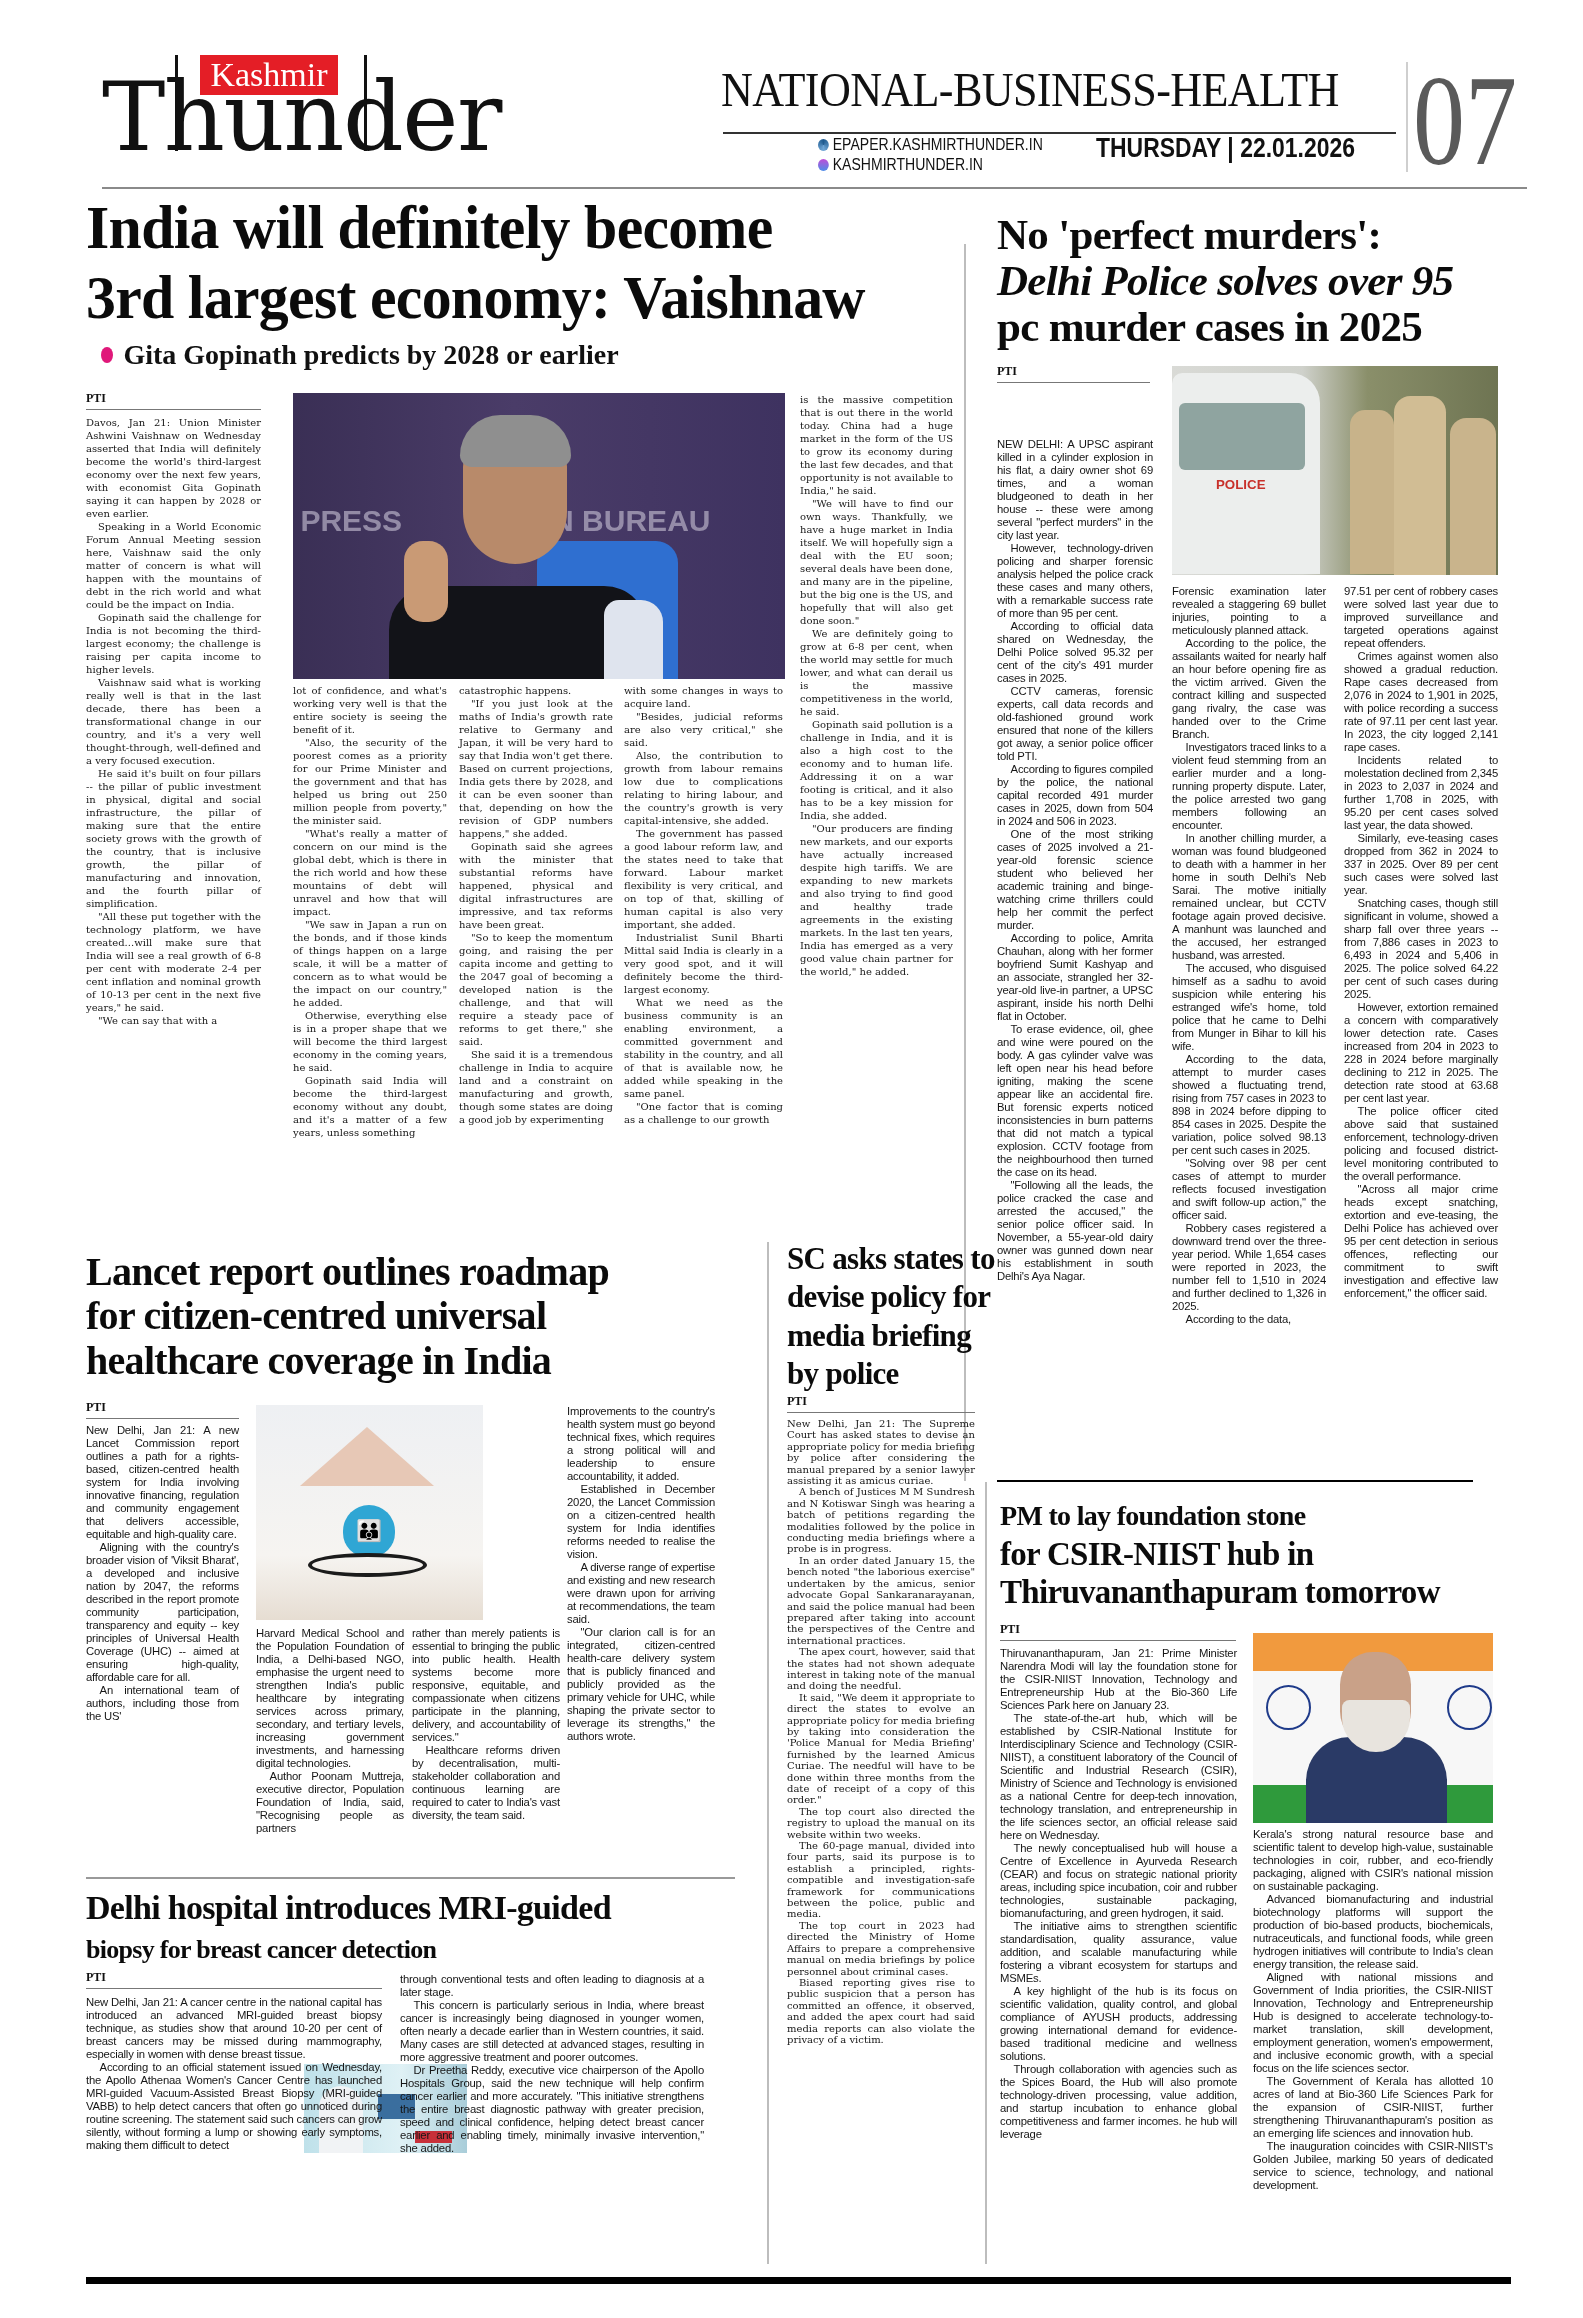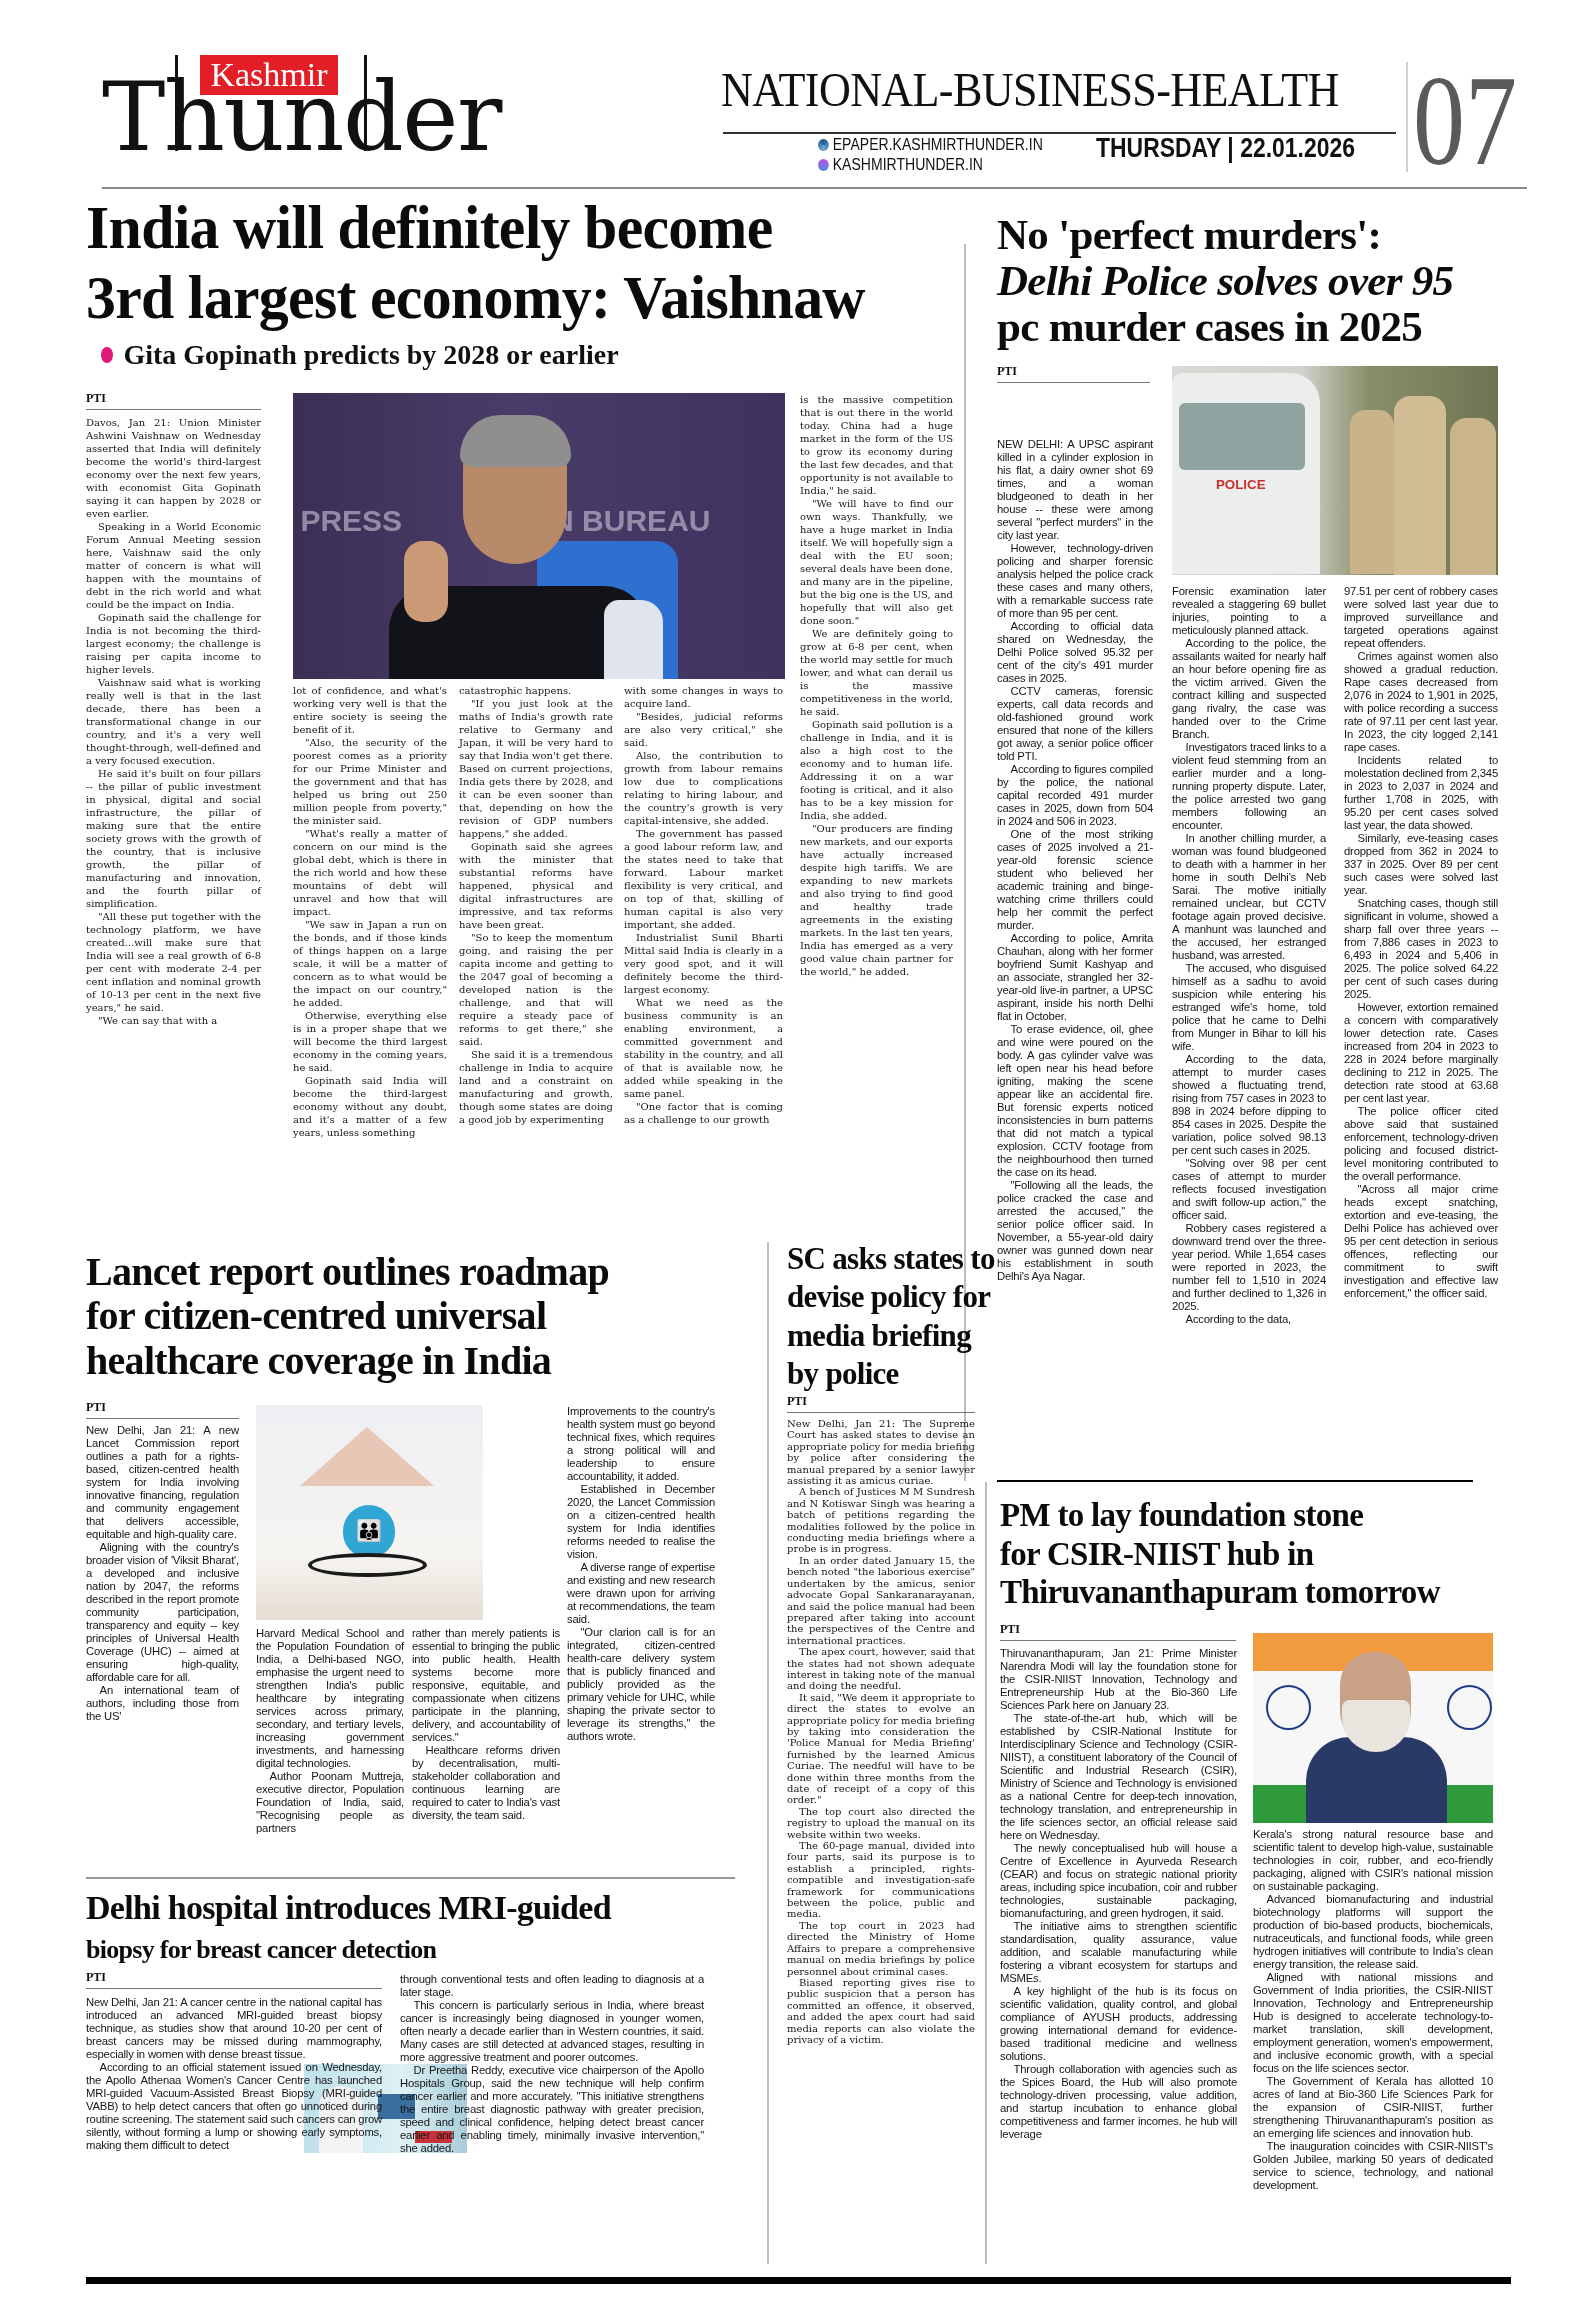--- a/index.html
+++ b/index.html
@@ -231,21 +231,21 @@
     <p>The top court in 2023 had directed the Ministry of Home Affairs to prepare a comprehensive manual on media briefings by police personnel about criminal cases.</p>
     <p>Biased reporting gives rise to public suspicion that a person has committed an offence, it observed, and added the apex court had said media reports can also violate the privacy of a victim.</p>
   </div>
 </div>
 
 <div class="abs vrule" style="left:985px;top:1482px;height:782px;"></div>
 
 <div class="abs rule" style="left:997px;top:1480px;width:476px;background:#000;"></div>
 
 <div class="abs" style="left:0;top:0;">
-  <h2 class="abs hl-right" style="left:1000px;top:1496px;font-size:33px;line-height:39px;">PM to lay foundation stone</h2>
+  <h2 class="abs hl-right" style="left:1000px;top:1496px;font-size:28px;line-height:39px;">PM to lay foundation stone</h2>
   <h2 class="abs hl-right" style="left:1000px;top:1535px;font-size:33px;line-height:39px;">for CSIR-NIIST hub in</h2>
   <h2 class="abs hl-right" style="left:1000px;top:1573px;font-size:33px;line-height:39px;">Thiruvananthapuram tomorrow</h2>
 
   <div class="abs byline" style="left:1000px;top:1622px;width:236px;">PTI</div>
 
   <div class="abs photo" style="left:1253px;top:1633px;width:240px;height:190px;background:linear-gradient(180deg,#f19a3e 0%,#f19a3e 20%,#f7f7f7 20%,#f7f7f7 80%,#2f9a3c 80%);">
     <div class="abs" style="left:13.3px;top:52px;width:41px;height:41px;border:2.2px solid #1f3b8a;border-radius:50%;"></div>
     <div class="abs" style="left:194px;top:52px;width:41px;height:41px;border:2.2px solid #1f3b8a;border-radius:50%;"></div>
     <div class="abs" style="left:53px;top:104px;width:141px;height:86px;background:#2a3a66;border-radius:44px 44px 0 0;"></div>
     <div class="abs" style="left:87px;top:19px;width:71px;height:95px;background:#c9a188;border-radius:34px 34px 37px 37px;"></div>

